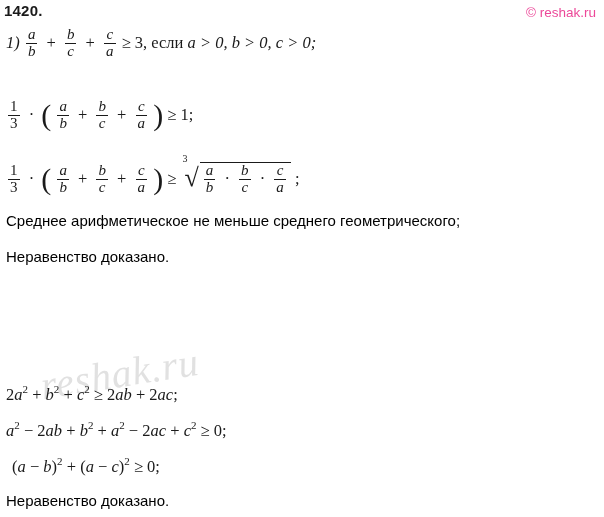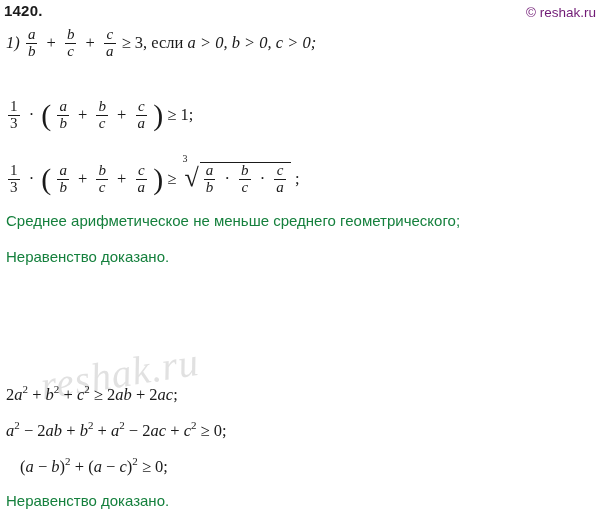--- a/index.html
+++ b/index.html
@@ -29,21 +29,21 @@
     font-weight: bold;
     font-size: 15px;
     letter-spacing: 0.2px;
   }
   .copyright {
     position: absolute;
     right: 8px;
     top: 5px;
     font-family: "Liberation Sans", sans-serif;
     font-size: 13.5px;
-    color: #701a75;
+    color: #ec4899;
     white-space: nowrap;
   }
   .watermark {
     position: absolute;
     left: 40px;
     top: 350px;
     font-family: "Liberation Serif", serif;
     font-size: 40px;
     font-style: italic;
     color: rgba(120,120,120,0.22);
@@ -114,21 +114,21 @@
     padding: 1px 3px 0 2px;
     margin-left: -3px;
     vertical-align: middle;
     position: relative;
     top: -1px;
   }
   .text-ru {
     position: absolute;
     font-family: "Liberation Sans", sans-serif;
     font-size: 15px;
-    color: #15803d;
+    color: #000000;
     white-space: nowrap;
   }
   .sup { font-size: 11px; vertical-align: super; font-style: normal; }
 </style>
 </head>
 <body>
 
 <div class="page">
 
   <div class="task-number">1420.</div>
@@ -231,19 +231,19 @@
 
 
   <div class="line" style="left:6px; top:384px;">
     <span>2</span><span class="it">a</span><span class="sup">2</span><span> + </span><span class="it">b</span><span class="sup">2</span><span> + </span><span class="it">c</span><span class="sup">2</span><span> ≥ 2</span><span class="it">ab</span><span> + 2</span><span class="it">ac</span><span>;</span>
   </div>
 
   <div class="line" style="left:6px; top:420px;text-align:center;">
     <span class="it">a</span><span class="sup">2</span><span> − 2</span><span class="it">ab</span><span> + </span><span class="it">b</span><span class="sup">2</span><span> + </span><span class="it">a</span><span class="sup">2</span><span> − 2</span><span class="it">ac</span><span> + </span><span class="it">c</span><span class="sup">2</span><span> ≥ 0;</span>
   </div>
 
-  <div class="line" style="left:20px; top:456px;">
+  <div class="line" style="left:12px; top:456px;">
     <span>(</span><span class="it">a</span><span> − </span><span class="it">b</span><span>)</span><span class="sup">2</span><span> + </span><span>(</span><span class="it">a</span><span> − </span><span class="it">c</span><span>)</span><span class="sup">2</span><span> ≥ 0;</span>
   </div>
 
   <div class="text-ru" style="left:6px; top:492px;">Неравенство доказано.</div>
 
 </div>
 
 </body></html>

